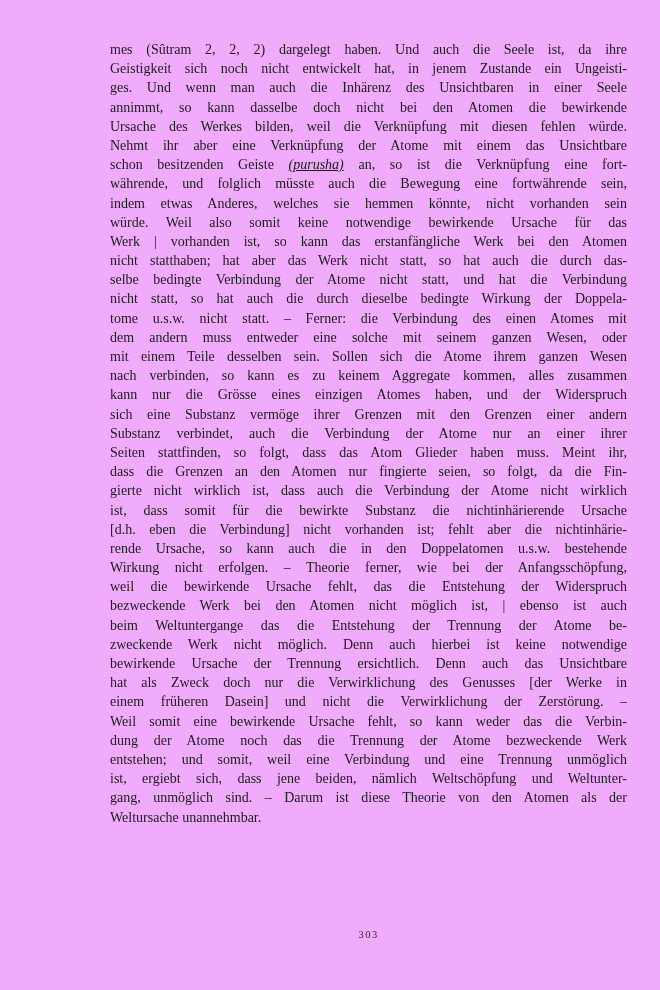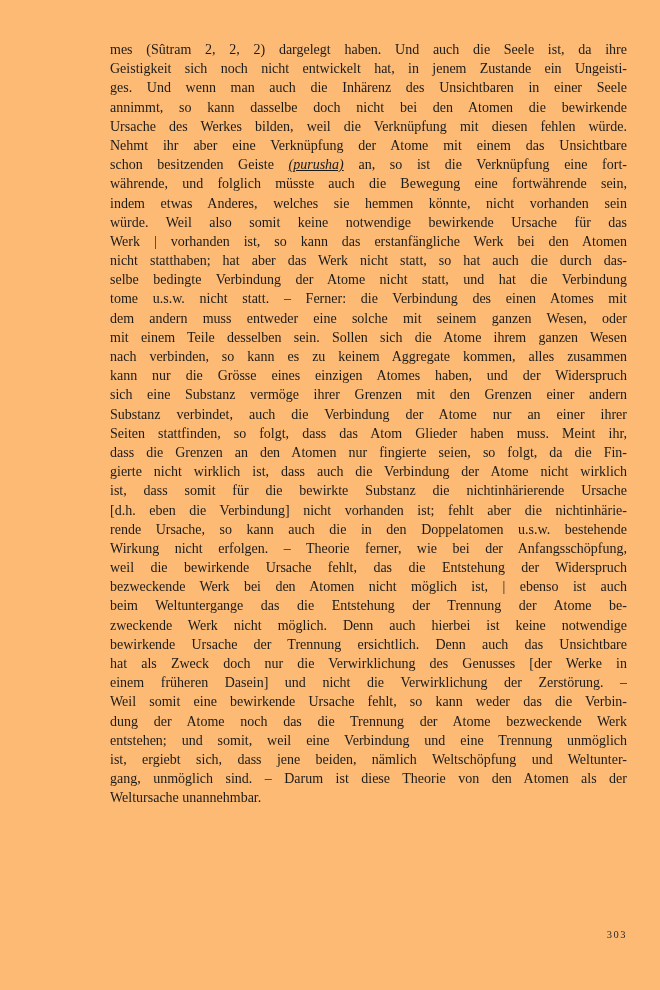--- a/index.html
+++ b/index.html
@@ -11,21 +11,21 @@
     height: 990px;
     background: #ffffff;
     position: relative;
     overflow: hidden;
     font-family: "Liberation Serif", "DejaVu Serif", serif;
     color: #1b1b1b;
   }
   .page {
     position: absolute;
     inset: 0;
-    background: #fdba74;
+    background: #f0abfc;
   }
   .text-block {
     position: absolute;
     left: 110px;
     top: 40px;
     width: 517px;
     font-size: 14px;
   }
   .line {
     text-align: justify;
@@ -40,21 +40,21 @@
   }
   .line i {
     font-style: italic;
     text-decoration: underline;
   }
   .page-number {
     position: absolute;
     left: 110px;
     top: 929px;
     width: 517px;
-    text-align: right;
+    text-align: center;
     font-size: 10.5px;
     letter-spacing: 1.5px;
     color: #2a2a2a;
   }
 </style>
 </head>
 <body>
 
 <div class="page">
   <div class="text-block">
@@ -64,20 +64,21 @@
       <div class="line">annimmt, so kann dasselbe doch nicht bei den Atomen die bewirkende</div>
       <div class="line">Ursache des Werkes bilden, weil die Verknüpfung mit diesen fehlen würde.</div>
       <div class="line">Nehmt ihr aber eine Verknüpfung der Atome mit einem das Unsichtbare</div>
       <div class="line">schon besitzenden Geiste <i>(purusha)</i> an, so ist die Verknüpfung eine fort-</div>
       <div class="line">währende, und folglich müsste auch die Bewegung eine fortwährende sein,</div>
       <div class="line">indem etwas Anderes, welches sie hemmen könnte, nicht vorhanden sein</div>
       <div class="line">würde. Weil also somit keine notwendige bewirkende Ursache für das</div>
       <div class="line">Werk | vorhanden ist, so kann das erstanfängliche Werk bei den Atomen</div>
       <div class="line">nicht statthaben; hat aber das Werk nicht statt, so hat auch die durch das-</div>
       <div class="line">selbe bedingte Verbindung der Atome nicht statt, und hat die Verbindung</div>
+      <div class="line">nicht statt, so hat auch die durch dieselbe bedingte Wirkung der Doppela-</div>
       <div class="line">tome u.s.w. nicht statt. – Ferner: die Verbindung des einen Atomes mit</div>
       <div class="line">dem andern muss entweder eine solche mit seinem ganzen Wesen, oder</div>
       <div class="line">mit einem Teile desselben sein. Sollen sich die Atome ihrem ganzen Wesen</div>
       <div class="line">nach verbinden, so kann es zu keinem Aggregate kommen, alles zusammen</div>
       <div class="line">kann nur die Grösse eines einzigen Atomes haben, und der Widerspruch</div>
       <div class="line">sich eine Substanz vermöge ihrer Grenzen mit den Grenzen einer andern</div>
       <div class="line">Substanz verbindet, auch die Verbindung der Atome nur an einer ihrer</div>
       <div class="line">Seiten stattfinden, so folgt, dass das Atom Glieder haben muss. Meint ihr,</div>
       <div class="line">dass die Grenzen an den Atomen nur fingierte seien, so folgt, da die Fin-</div>
       <div class="line">gierte nicht wirklich ist, dass auch die Verbindung der Atome nicht wirklich</div>

